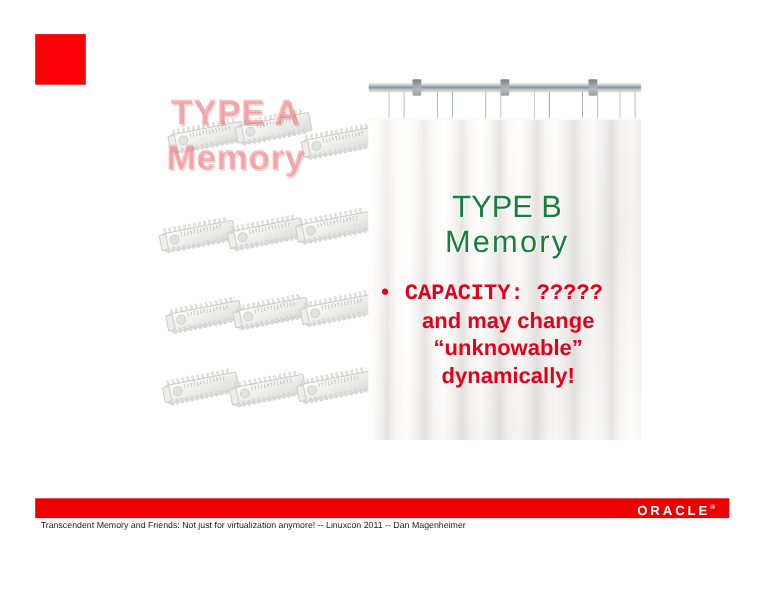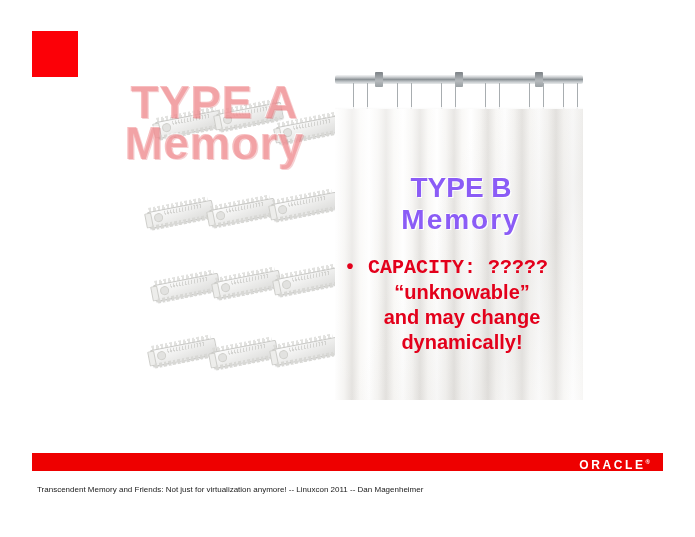--- a/index.html
+++ b/index.html
@@ -28,21 +28,21 @@
     background: #fc0007;
   }
 
   
   #type-a-title {
     position: absolute;
     left: 84px;
     top: 82px;
     width: 260px;
     text-align: center;
-    font-size: 46px;
+    font-size: 32px;
     line-height: 41px;
     font-weight: bold;
     color: rgba(236, 100, 106, 0.42);
     letter-spacing: 0.5px;
     text-shadow:
        1.3px 1.3px 0 rgba(214, 40, 48, 0.22),
       -0.8px -0.8px 0 rgba(255,255,255,0.65);
     z-index: 6;
     pointer-events: none;
   }
@@ -223,22 +223,22 @@
   
   #type-b-title {
     position: absolute;
     left: 341px;
     top: 172px;
     width: 240px;
     text-align: center;
     z-index: 7;
     font-size: 28px;
     line-height: 32px;
-    font-weight: bold;
-    color: #8b5cf6;
+    font-weight: normal;
+    color: #15803d;
     text-shadow: 1.2px 1.2px 0 rgba(255,255,255,0.9),
                 -0.7px -0.7px 0 rgba(255,255,255,0.85);
   }
   #type-b-title .l2 {
     display: block;
     letter-spacing: 2px;
   }
   #type-b-bullets {
     position: absolute;
     left: 338px;
@@ -280,21 +280,21 @@
     line-height: 14px;
   }
   #oracle-logo sup {
     font-size: 6px;
     letter-spacing: 0;
     vertical-align: super;
   }
   #footer-caption {
     position: absolute;
     left: 37px;
-    top: 484px;
+    top: 472px;
     z-index: 8;
     font-size: 8px;
     line-height: 11px;
     color: #1a1a1a;
     white-space: nowrap;
   }
 </style>
 </head>
 <body>
 
@@ -437,22 +437,22 @@
   <div id="type-b-title">
     <span>TYPE B</span>
     <span class="l2">Memory</span>
   </div>
 
   <div id="type-b-bullets">
     <span class="first-line">
       <span>•</span>
       <span>CAPACITY: ?????</span>
     </span>
+    <span class="line">and may change</span>
     <span class="line">“unknowable”</span>
-    <span class="line">and may change</span>
     <span class="line">dynamically!</span>
   </div>
 
   <div id="footer-bar">
     <div id="oracle-logo"><span>ORACLE</span><sup>®</sup></div>
   </div>
 
   <div id="footer-caption">Transcendent Memory and Friends: Not just for virtualization anymore! -- Linuxcon 2011 -- Dan Magenheimer</div>
 
 </div>

